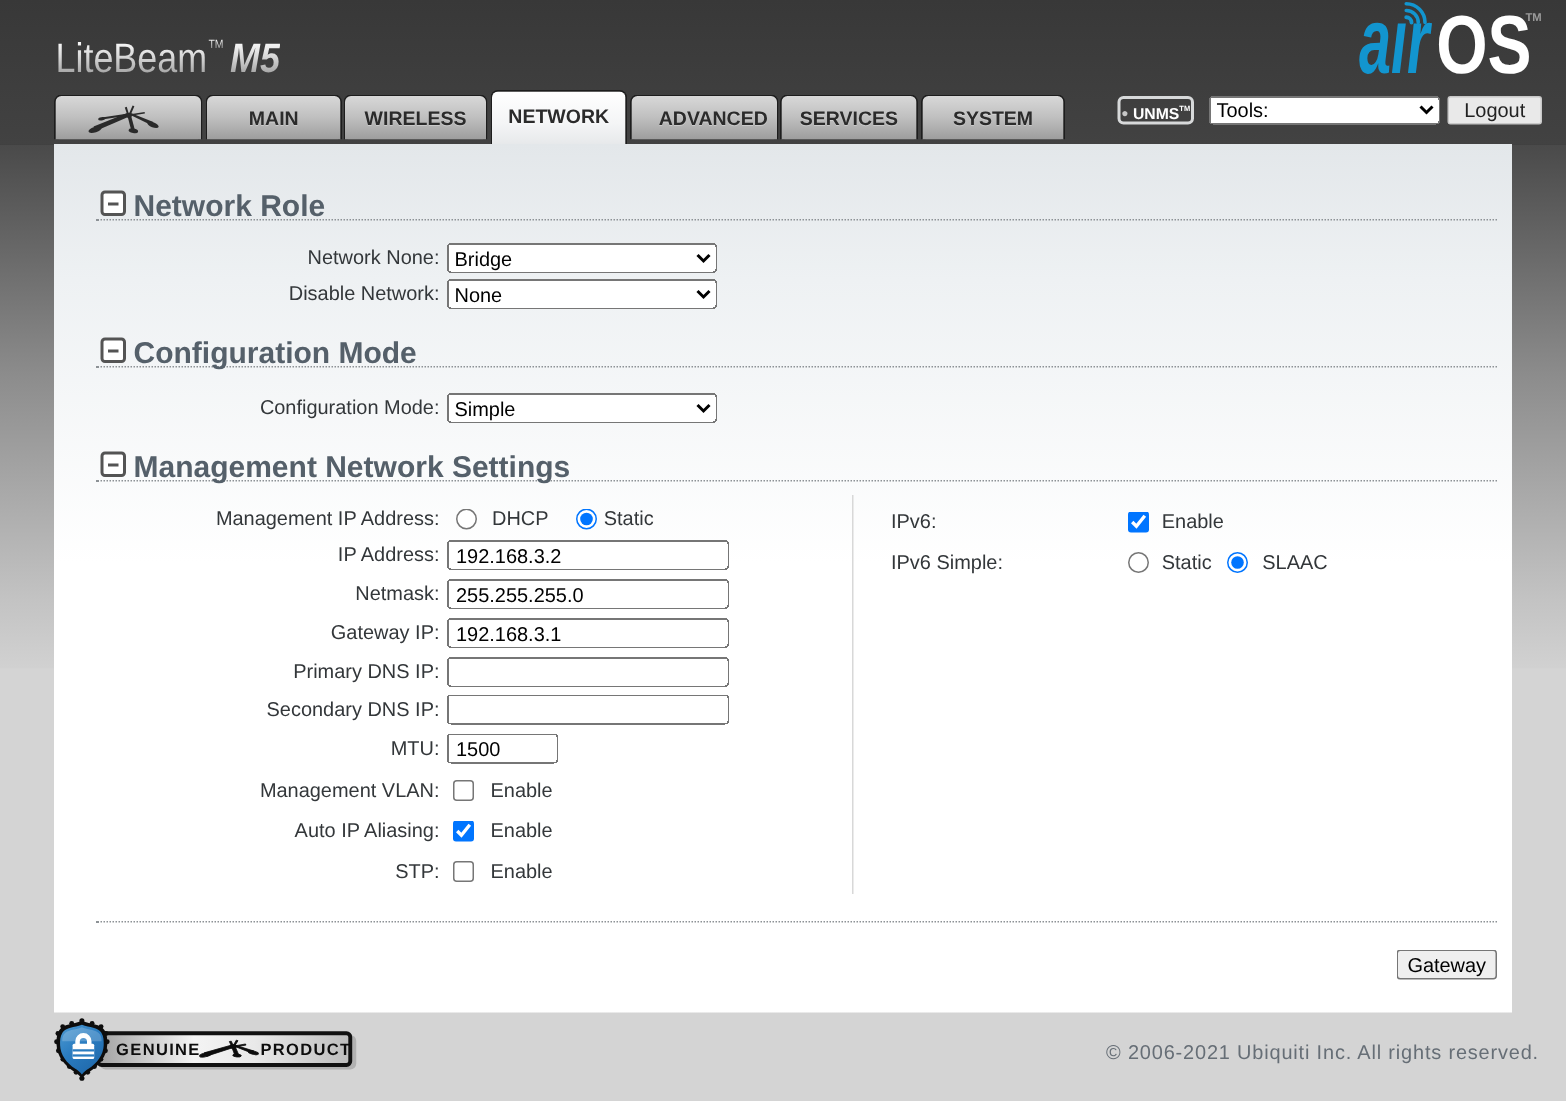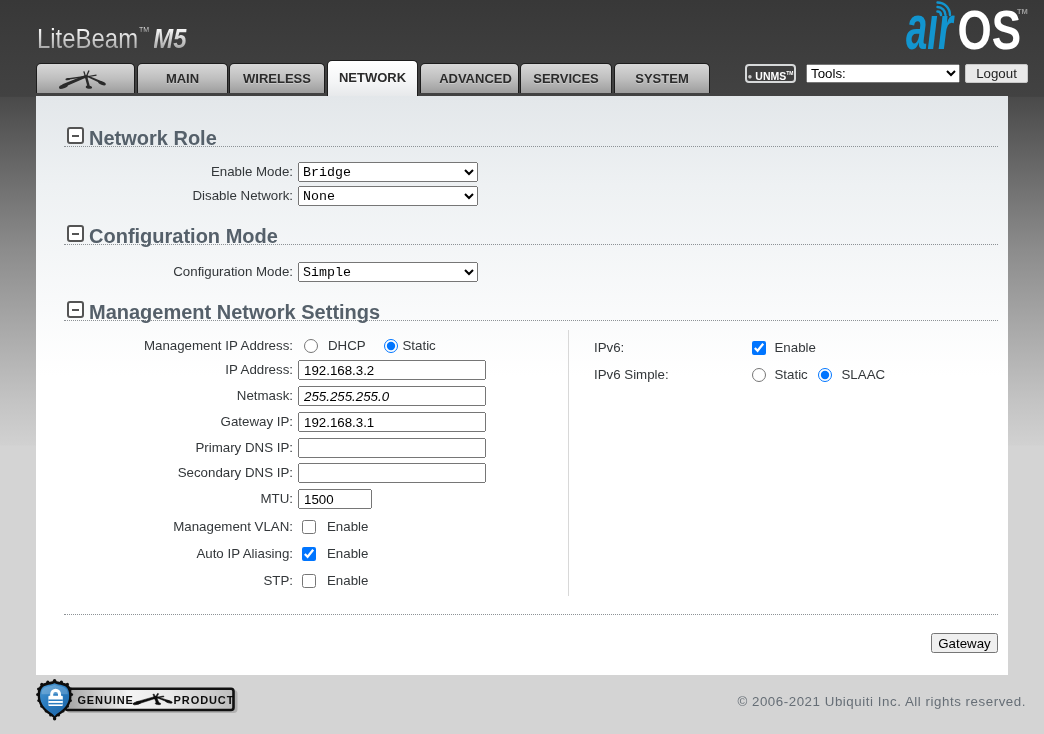--- a/index.html
+++ b/index.html
@@ -42,21 +42,21 @@
 #content { position:absolute; left:36px; top:96px; width:972px; height:579px;
   background:linear-gradient(180deg,#e3e7ea 0%,#eef1f3 90px,#ffffff 280px); }
 .sech { position:absolute; left:28px; width:934px; height:21px; border-bottom:1px dotted #8d9296; }
 .sech .box { position:absolute; left:3px; top:1px; width:17px; height:17px; border:2px solid #545454;
   border-radius:3px; background:#fff; }
 .sech .box:after { content:""; position:absolute; left:3px; top:5.5px; width:7px; height:2px; background:#545454; }
 .sech .t { position:absolute; left:25px; top:1px; font-size:20px; font-weight:bold; color:#55606a; }
 
 .lab { position:absolute; font-size:13.3px; color:#33373a; text-align:right; width:233px; left:24px; height:20px; line-height:20px; white-space:nowrap; }
 .rlab { position:absolute; font-size:13.3px; color:#33373a; text-align:left; width:150px; left:558px; height:20px; line-height:20px; white-space:nowrap; }
-.ctl-s { position:absolute; left:262px; width:180px; height:20px; font-size:13.3px; font-family:Liberation Mono, monospace; }
+.ctl-s { position:absolute; left:262px; width:180px; height:20px; font-size:13.3px; font-family:Liberation Sans, sans-serif; }
 .ctl-i { position:absolute; left:262px; width:188px; height:20px; font-size:13.3px; font-family:"Liberation Sans", sans-serif; padding-left:4px; }
 .ck { position:absolute; width:14px; height:14px; margin:0; }
 .ctxt { position:absolute; font-size:13.3px; color:#33373a; height:20px; line-height:20px; white-space:nowrap; }
 
 #vdiv { position:absolute; left:532px; top:234px; width:1px; height:266px; background:#d8d8d8; }
 #botline { position:absolute; left:28px; top:518px; width:934px; height:1px; border-top:1px dotted #8d9296; }
 #change { position:absolute; left:895px; top:537px; width:67px; height:20px; font-size:13.3px; font-family:"Liberation Sans", sans-serif; }
 
 
 #badge { position:absolute; left:34px; top:678px; }
@@ -107,21 +107,21 @@
 
   <div id="unms"><span class="b">●</span> UNMS<span class="tm">TM</span></div>
   <select id="tools"><option>Tools:</option></select>
   <button id="logout">Logout</button>
 
   <div id="content">
     <div class="sech" style="top:30px;">
         <span class="box"></span>
         <span class="t">Network Role</span>
       </div>
-    <div class="lab" style="top:66px;">Enable Mode:</div>
+    <div class="lab" style="top:66px;">Network None:</div>
     <select class="ctl-s" style="top:66px;"><option>Bridge</option></select>
     <div class="lab" style="top:90px;">Disable Network:</div>
     <select class="ctl-s" style="top:90px;"><option>None</option></select>
 
     <div class="sech" style="top:128px;">
         <span class="box"></span>
         <span class="t">Configuration Mode</span>
       </div>
     <div class="lab" style="top:166px;">Configuration Mode:</div>
     <select class="ctl-s" style="top:166px;"><option>Simple</option></select>
@@ -133,21 +133,21 @@
 
     <div class="lab" style="top:240px;">Management IP Address:</div>
     <input class="ck" type="radio" name="mip" style="left: 268px; top: 243px;">
     <div class="ctxt" style="left:292px; top:240px;">DHCP</div>
     <input class="ck" type="radio" name="mip" checked="" style="left: 347.5px; top: 243px;">
     <div class="ctxt" style="left:366.5px; top:240px;">Static</div>
 
     <div class="lab" style="top:264px;">IP Address:</div>
     <input class="ctl-i" style="top: 264px;" value="192.168.3.2">
     <div class="lab" style="top:290px;">Netmask:</div>
-    <input class="ctl-i" style="top: 290px; font-style: italic;" value="255.255.255.0">
+    <input class="ctl-i" style="top: 290px;" value="255.255.255.0">
     <div class="lab" style="top:316px;">Gateway IP:</div>
     <input class="ctl-i" style="top: 316px;" value="192.168.3.1">
     <div class="lab" style="top:342px;">Primary DNS IP:</div>
     <input class="ctl-i" style="top: 342px;">
     <div class="lab" style="top:367px;">Secondary DNS IP:</div>
     <input class="ctl-i" style="top: 367px;">
     <div class="lab" style="top:393px;">MTU:</div>
     <input class="ctl-i" style="top: 393px; width: 74px;" value="1500">
 
     <div class="lab" style="top:420.5px;">Management VLAN:</div>

